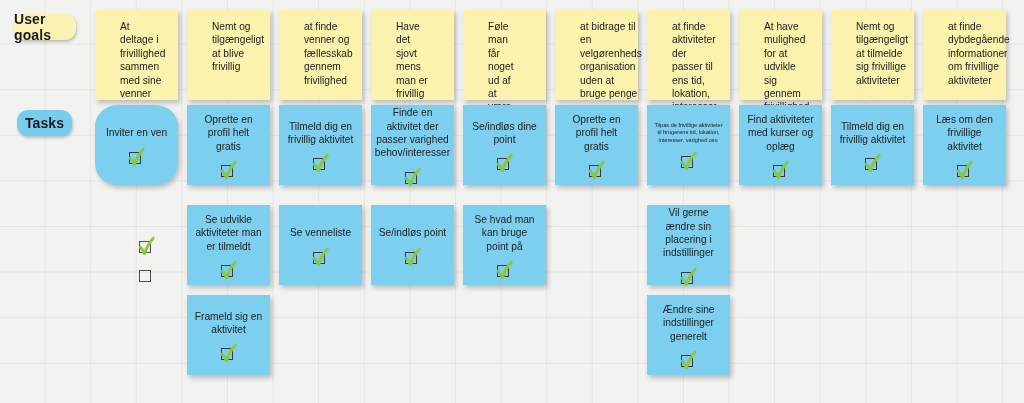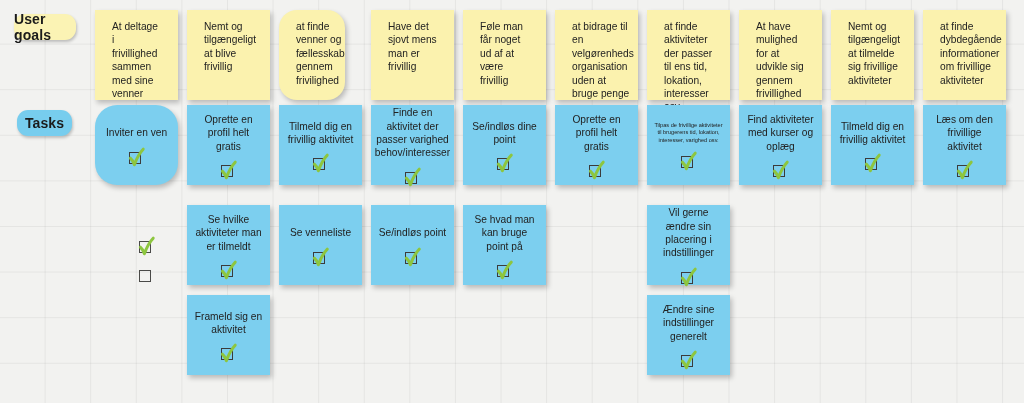--- a/index.html
+++ b/index.html
@@ -31,21 +31,21 @@
     border-radius:11px;
   }
   .chip.goals{background:#fbf3b4;}
   .chip.tasks{background:#77cdee;}
 
   
   .note{
     position:absolute;
     box-sizing:border-box;
     display:flex;
-    padding:10px 17px;
+    padding:10px 25px;
     font-size:10.2px;
     line-height:13.4px;
     color:#222;
     box-shadow:2px 3px 5px rgba(0,0,0,.23);
   }
   .note.yellow{
     background:#fbf2ae;
     align-items:flex-start;
     justify-content:flex-start;
     text-align:left;
@@ -104,38 +104,38 @@
     <div class="note blue" style="left: 187px; top: 105px; width: 83px; height: 80px;">
       <span class="txt">Oprette en profil helt gratis</span>
       <span class="checkmark">
         <span class="box"></span>
         <svg width="19" height="21" viewBox="0 0 19 21" class="tick">
           <path d="M3.4 11.2 C5.2 12.6 6.4 15.0 7.4 17.8 C9.4 12.0 12.4 6.2 16.2 2.2" fill="none" stroke="#8dc63f" stroke-width="3" stroke-linecap="round" stroke-linejoin="round"></path>
         </svg>
       </span>
     </div>
     <div class="note blue" style="left: 187px; top: 205px; width: 83px; height: 80px;">
-      <span class="txt">Se hvilke aktiviteter man er tilmeldt</span>
+      <span class="txt">Se udvikle aktiviteter man er tilmeldt</span>
       <span class="checkmark">
         <span class="box"></span>
         <svg width="19" height="21" viewBox="0 0 19 21" class="tick">
           <path d="M3.4 11.2 C5.2 12.6 6.4 15.0 7.4 17.8 C9.4 12.0 12.4 6.2 16.2 2.2" fill="none" stroke="#8dc63f" stroke-width="3" stroke-linecap="round" stroke-linejoin="round"></path>
         </svg>
       </span>
     </div>
     <div class="note blue" style="left: 187px; top: 295px; width: 83px; height: 80px;">
       <span class="txt">Frameld sig en aktivitet</span>
       <span class="checkmark">
         <span class="box"></span>
         <svg width="19" height="21" viewBox="0 0 19 21" class="tick">
           <path d="M3.4 11.2 C5.2 12.6 6.4 15.0 7.4 17.8 C9.4 12.0 12.4 6.2 16.2 2.2" fill="none" stroke="#8dc63f" stroke-width="3" stroke-linecap="round" stroke-linejoin="round"></path>
         </svg>
       </span>
     </div>
-    <div class="note yellow" style="left: 279px; top: 10px; width: 66px; height: 90px; border-radius: 18px;">at finde venner og fællesskab gennem frivilighed</div>
+    <div class="note yellow" style="left: 279px; top: 10px; width: 83px; height: 90px;">at finde venner og fællesskab gennem frivilighed</div>
     <div class="note blue" style="left: 279px; top: 105px; width: 83px; height: 80px;">
       <span class="txt">Tilmeld dig en frivillig aktivitet</span>
       <span class="checkmark">
         <span class="box"></span>
         <svg width="19" height="21" viewBox="0 0 19 21" class="tick">
           <path d="M3.4 11.2 C5.2 12.6 6.4 15.0 7.4 17.8 C9.4 12.0 12.4 6.2 16.2 2.2" fill="none" stroke="#8dc63f" stroke-width="3" stroke-linecap="round" stroke-linejoin="round"></path>
         </svg>
       </span>
     </div>
     <div class="note blue" style="left: 279px; top: 205px; width: 83px; height: 80px;">

